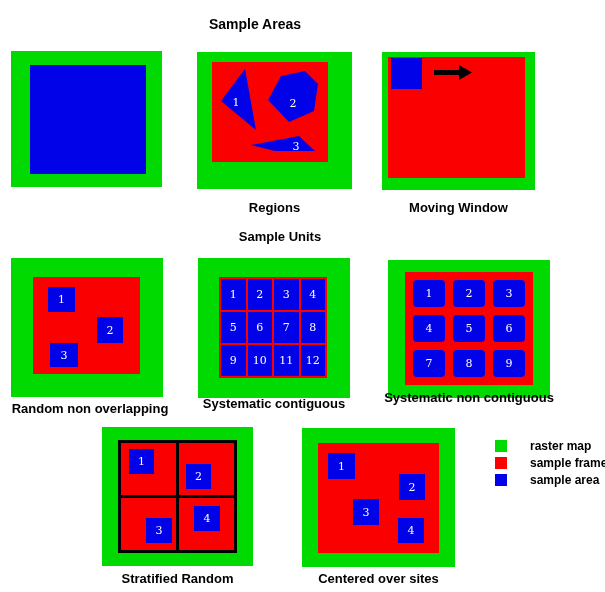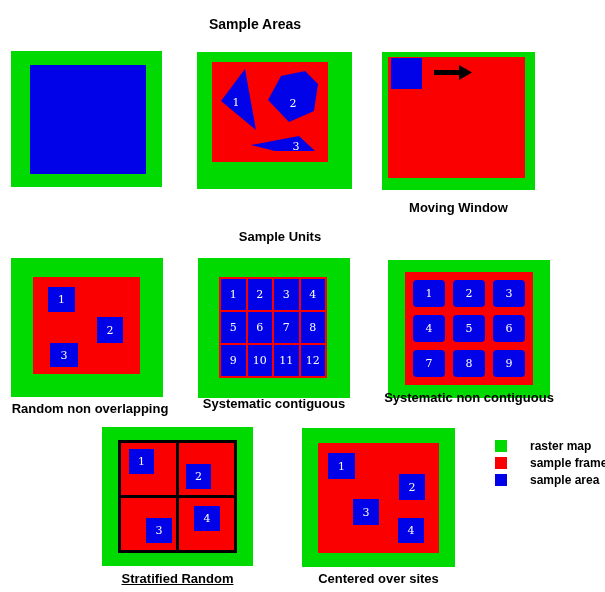--- a/index.html
+++ b/index.html
@@ -64,20 +64,21 @@
       <svg width="116" height="100" viewBox="0 0 116 100">
         <polygon points="33,7 9,39 44,68" fill="var(--sample-area)"></polygon>
         <polygon points="93,9 106,22 102,49 77,60 56,38 69,14" fill="var(--sample-area)"></polygon>
         <polygon points="39,83 87,74 103,89 63,89" fill="var(--sample-area)"></polygon>
         <text x="24" y="44" text-anchor="middle">1</text>
         <text x="81" y="45" text-anchor="middle">2</text>
         <text x="84" y="88" text-anchor="middle">3</text>
       </svg>
     </div>
   </div>
+  <div class="plabel" style="left:197px;top:200px;width:155px;">Regions</div>
 
   <div class="green" style="left:382px;top:52px;width:153px;height:138px;">
     <div class="redfill" style="left:6px;top:5px;width:137px;height:121px;">
       <div class="bluefill" style="left:3px;top:1px;width:31px;height:31px;"></div>
       <svg style="position:absolute;left:46px;top:7px;" width="38" height="16" viewBox="0 0 38 16">
         <rect x="0" y="6" width="25" height="5" fill="#000"></rect>
         <polygon points="25,1 38,8.5 25,16" fill="#000"></polygon>
       </svg>
     </div>
   </div>
@@ -132,21 +133,21 @@
       <div class="quad"></div>
       <div class="quad"></div>
       <div class="quad"></div>
       <div class="quad"></div>
       <div class="unit" style="left:8px;top:6px;width:25px;height:25px;">1</div>
       <div class="unit" style="left:65px;top:21px;width:25px;height:25px;">2</div>
       <div class="unit" style="left:25px;top:75px;width:26px;height:25px;">3</div>
       <div class="unit" style="left:73px;top:63px;width:26px;height:25px;">4</div>
     </div>
   </div>
-  <div class="plabel" style="left:102px;top:571px;width:151px;text-decoration:underline;">Stratified Random</div>
+  <div class="plabel" style="left:102px;top:571px;width:151px;">Stratified Random</div>
 
   <div class="green" style="left:302px;top:428px;width:153px;height:139px;">
     <div class="redfill" style="left:16px;top:15px;width:121px;height:110px;">
       <div class="unit" style="left:10px;top:10px;width:27px;height:26px;">1</div>
       <div class="unit" style="left:81px;top:31px;width:26px;height:26px;">2</div>
       <div class="unit" style="left:35px;top:56px;width:26px;height:26px;">3</div>
       <div class="unit" style="left:80px;top:75px;width:26px;height:25px;">4</div>
     </div>
   </div>
   <div class="plabel" style="left:302px;top:571px;width:153px;">Centered over sites</div>

